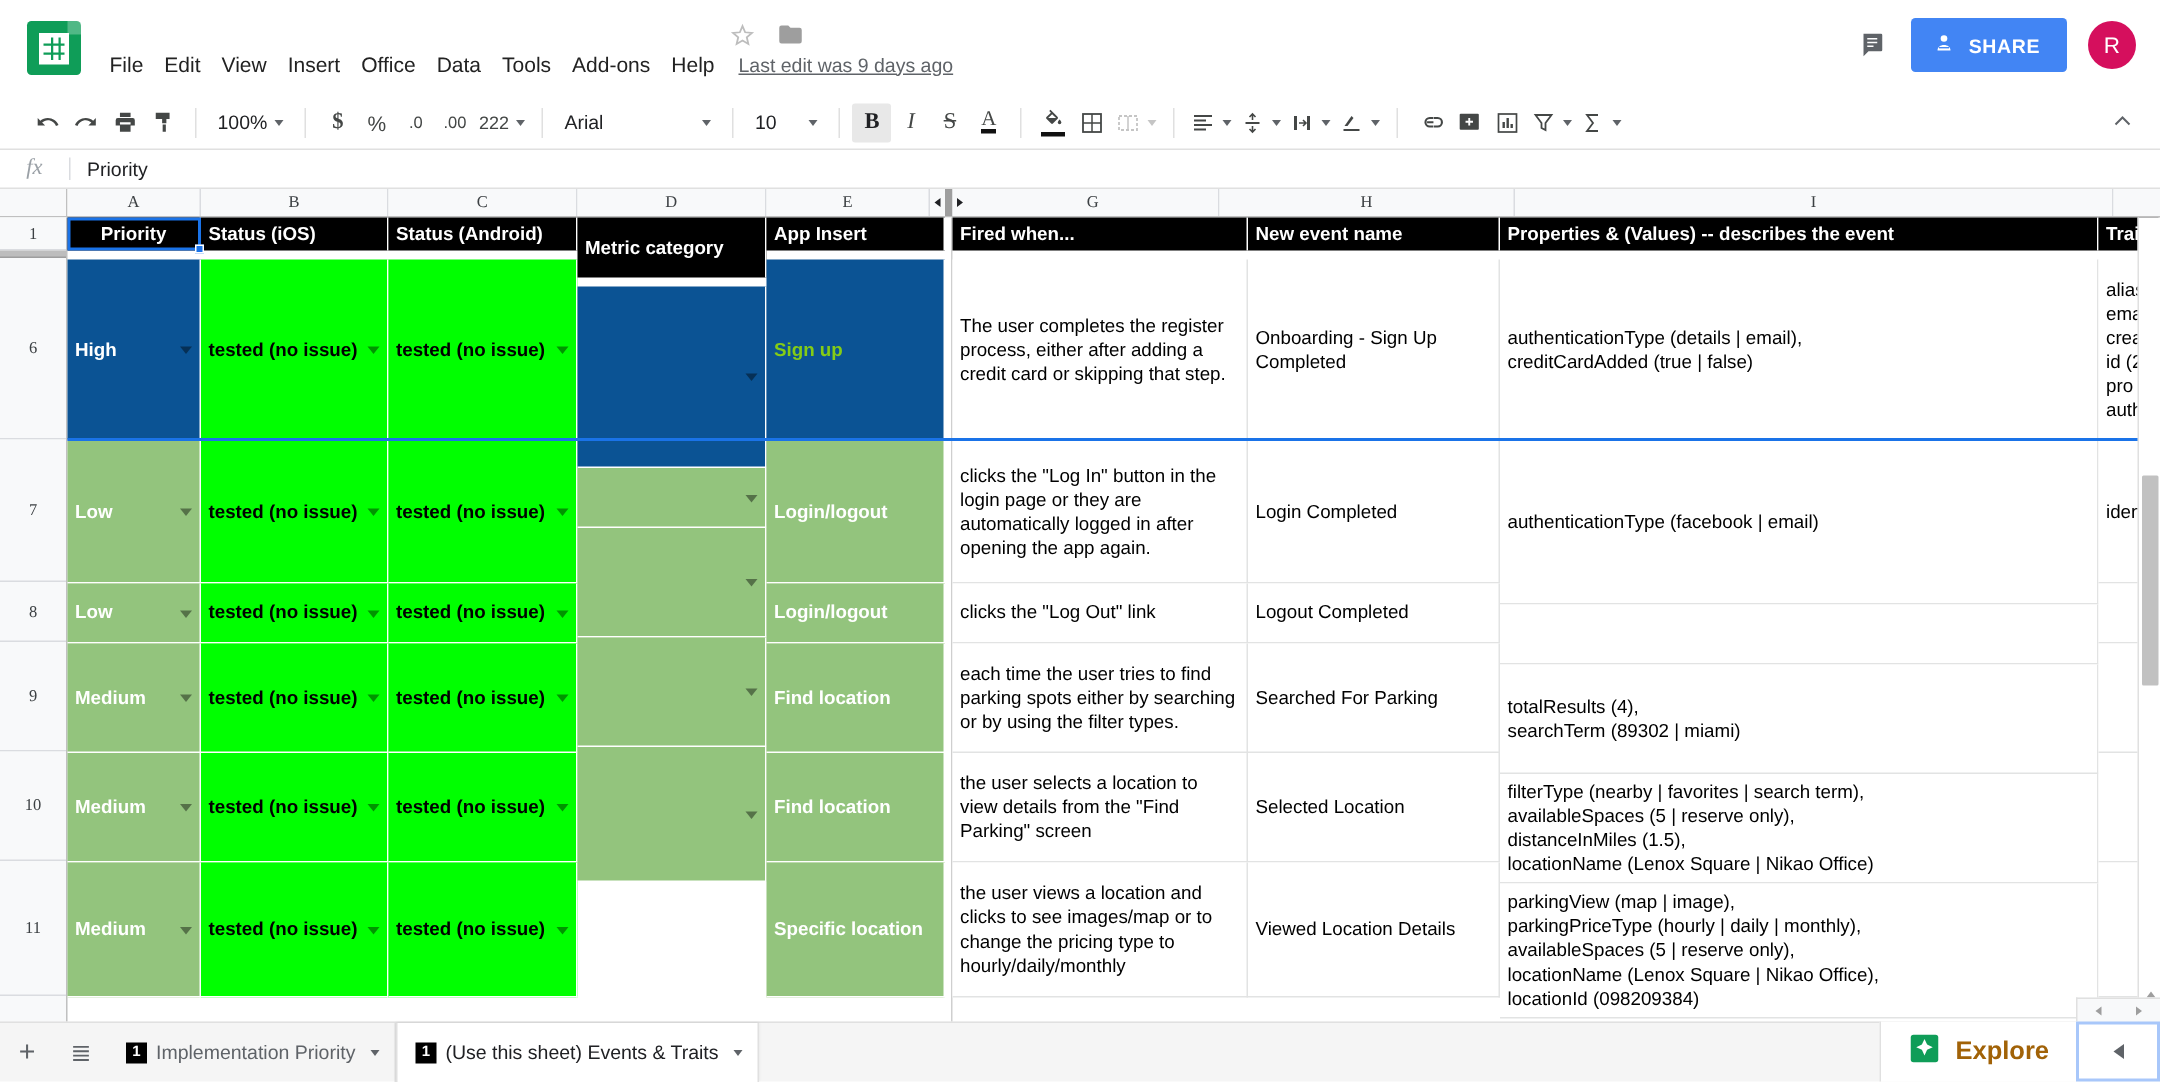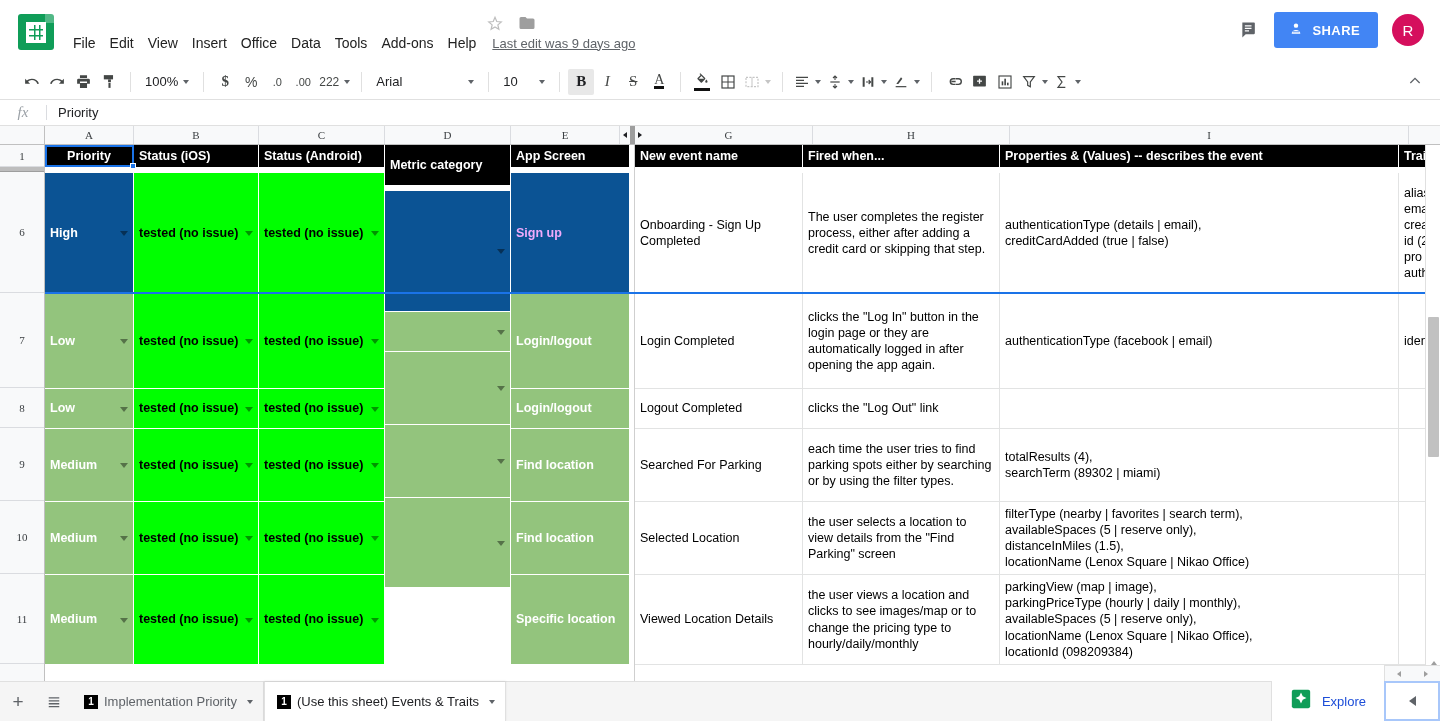--- a/index.html
+++ b/index.html
@@ -446,21 +446,21 @@
   .explore {
     position: absolute;
     right: 56px; bottom: 0;
     height: 40px;
     display: flex; align-items: center; gap: 10px;
     padding: 0 18px;
     background: #fff;
     border-left: 1px solid #e0e0e0;
     cursor: pointer;
   }
-  .explore-label { font-size: 13px; color: #1d4ed8; }
+  .explore-label { font-size: 17px; color: #a16207; font-weight: bold; }
   .hscroll-mini {
     position: absolute;
     right: 0; bottom: 40px;
     width: 56px; height: 16px;
     background: #f8f9fa;
     border-left: 1px solid #e0e0e0;
     border-top: 1px solid #e0e0e0;
     display: flex; align-items: center; justify-content: space-around;
   }
   .collapse-panel {
@@ -853,43 +853,66 @@
             <span class="txt"></span>
             <span class="dv-arrow"></span>
           </div>
         <div class="cell mid bold" style="height:90px;background:#93c47d;color:#fff">
             <span class="txt"></span>
             <span class="dv-arrow"></span>
           </div>
       </div>
 
       <div class="colgroup" style="width:119px">
-        <div class="hdrcell" style="height:22px">App Screen</div>
+        <div class="hdrcell" style="height:22px">App Insert</div>
         <div style="height:6px"></div>
-        <div class="cell mid bold" style="height:121px;background:#0b5394;color:#f0abfc">
+        <div class="cell mid bold" style="height:121px;background:#0b5394;color:#84cc16">
             <span class="txt">Sign up</span>
           </div>
         <div class="cell mid bold" style="height:95px;background:#93c47d;color:#fff">
             <span class="txt">Login/logout</span>
           </div>
         <div class="cell mid bold" style="height:40px;background:#93c47d;color:#fff">
             <span class="txt">Login/logout</span>
           </div>
         <div class="cell mid bold" style="height:73px;background:#93c47d;color:#fff">
             <span class="txt">Find location</span>
           </div>
         <div class="cell mid bold" style="height:73px;background:#93c47d;color:#fff">
             <span class="txt">Find location</span>
           </div>
         <div class="cell mid bold" style="height:90px;background:#93c47d;color:#fff">
             <span class="txt">Specific location</span>
           </div>
       </div>
 
       <div style="width:5px;flex:none;background:#fff;border-right:1px solid #cfcfcf"></div>
+
+      <div class="colgroup" style="width:197px">
+        <div class="hdrcell" style="height:22px">Fired when...</div>
+        <div style="height:6px"></div>
+        <div class="cell mid plain" style="height:121px">
+            <span class="txt">The user completes the register process, either after adding a credit card or skipping that step.</span>
+          </div>
+        <div class="cell mid plain" style="height:95px">
+            <span class="txt">clicks the "Log In" button in the login page or they are automatically logged in after opening the app again.</span>
+          </div>
+        <div class="cell mid plain" style="height:40px">
+            <span class="txt">clicks the "Log Out" link</span>
+          </div>
+        <div class="cell mid plain" style="height:73px">
+            <span class="txt">each time the user tries to find parking spots either by searching or by using the filter types.</span>
+          </div>
+        <div class="cell mid plain" style="height:73px">
+            <span class="txt">the user selects a location to view details from the "Find Parking" screen</span>
+          </div>
+        <div class="cell mid plain" style="height:90px">
+            <span class="txt">the user views a location and clicks to see images/map or to change the pricing type to hourly/daily/monthly</span>
+          </div>
+      </div>
 
       <div class="colgroup" style="width:168px">
         <div class="hdrcell" style="height:22px">New event name</div>
         <div style="height:6px"></div>
         <div class="cell mid plain" style="height:121px">
             <span class="txt">Onboarding - Sign Up Completed</span>
           </div>
         <div class="cell mid plain" style="height:95px">
             <span class="txt">Login Completed</span>
           </div>
@@ -900,49 +923,26 @@
             <span class="txt">Searched For Parking</span>
           </div>
         <div class="cell mid plain" style="height:73px">
             <span class="txt">Selected Location</span>
           </div>
         <div class="cell mid plain" style="height:90px">
             <span class="txt">Viewed Location Details</span>
           </div>
       </div>
 
-      <div class="colgroup" style="width:197px">
-        <div class="hdrcell" style="height:22px">Fired when...</div>
-        <div style="height:6px"></div>
-        <div class="cell mid plain" style="height:121px">
-            <span class="txt">The user completes the register process, either after adding a credit card or skipping that step.</span>
-          </div>
-        <div class="cell mid plain" style="height:95px">
-            <span class="txt">clicks the "Log In" button in the login page or they are automatically logged in after opening the app again.</span>
-          </div>
-        <div class="cell mid plain" style="height:40px">
-            <span class="txt">clicks the "Log Out" link</span>
-          </div>
-        <div class="cell mid plain" style="height:73px">
-            <span class="txt">each time the user tries to find parking spots either by searching or by using the filter types.</span>
-          </div>
-        <div class="cell mid plain" style="height:73px">
-            <span class="txt">the user selects a location to view details from the "Find Parking" screen</span>
-          </div>
-        <div class="cell mid plain" style="height:90px">
-            <span class="txt">the user views a location and clicks to see images/map or to change the pricing type to hourly/daily/monthly</span>
-          </div>
-      </div>
-
       <div class="colgroup" style="width:399px">
         <div class="hdrcell" style="height:22px">Properties &amp; (Values) -- describes the event</div>
         <div style="height:6px"></div>
         <div class="cell mid plain" style="height:121px;white-space:pre-line"><span class="txt">authenticationType (details | email),
 creditCardAdded (true | false)</span></div>
-        <div class="cell mid plain" style="height:95px;white-space:pre-line"><span class="txt">authenticationType (facebook | email)</span></div>
+        <div class="cell mid plain" style="height:109px;white-space:pre-line"><span class="txt">authenticationType (facebook | email)</span></div>
         <div class="cell mid plain" style="height:40px;white-space:pre-line"><span class="txt"></span></div>
         <div class="cell mid plain" style="height:73px;white-space:pre-line"><span class="txt"> totalResults (4),
 searchTerm (89302 | miami)</span></div>
         <div class="cell mid plain" style="height:73px;white-space:pre-line"><span class="txt">filterType (nearby | favorites | search term),
 availableSpaces (5 | reserve only),
 distanceInMiles (1.5),
 locationName (Lenox Square | Nikao Office)</span></div>
         <div class="cell mid plain" style="height:90px;white-space:pre-line"><span class="txt">parkingView (map | image),
 parkingPriceType (hourly | daily | monthly),
 availableSpaces (5 | reserve only),

